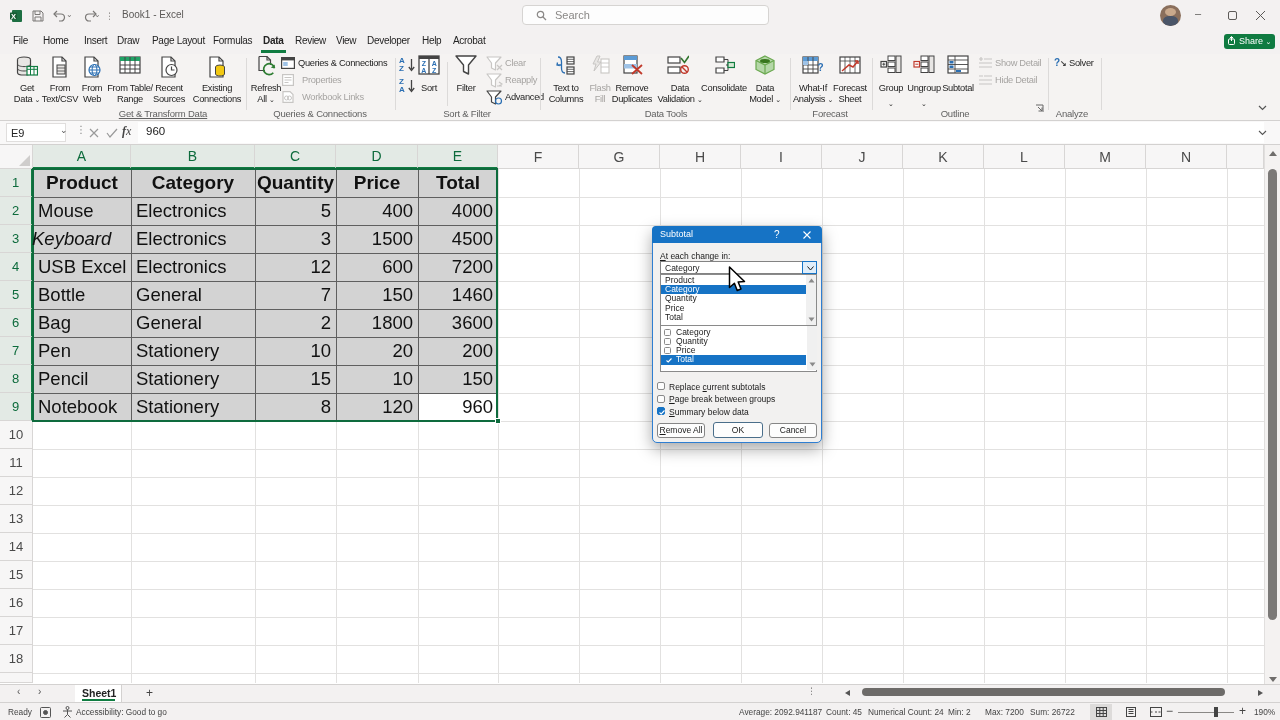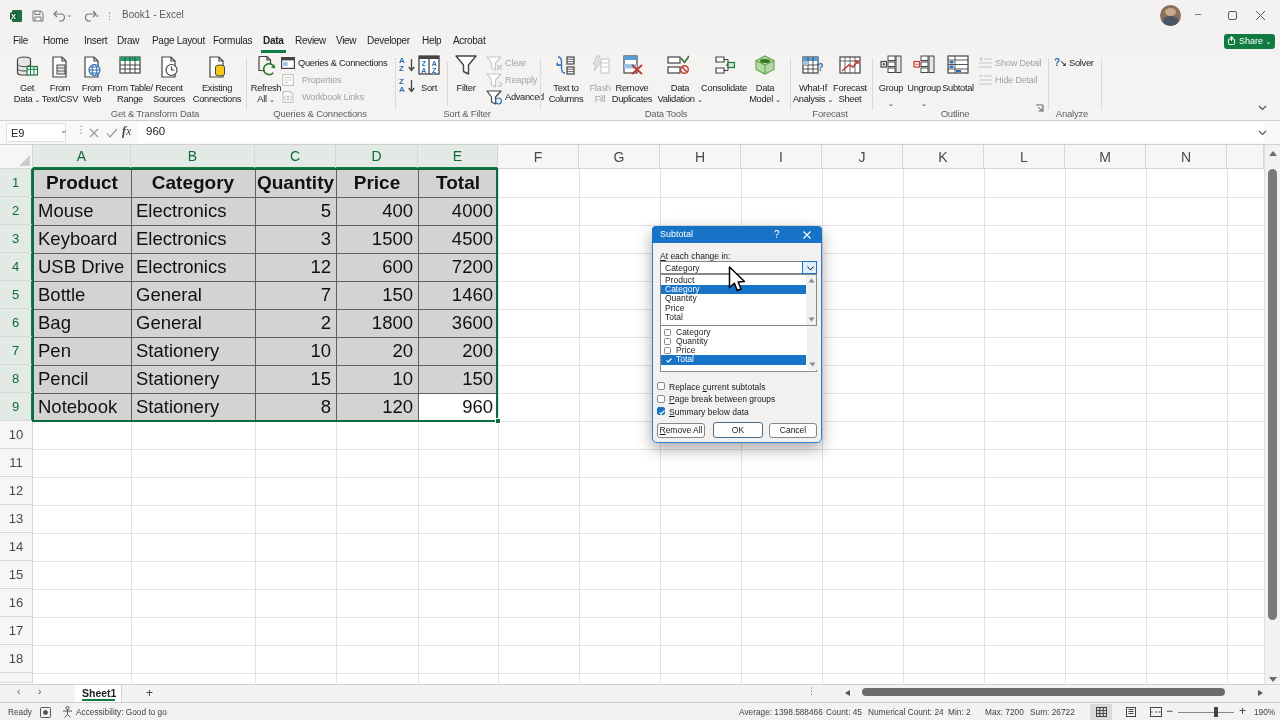--- a/index.html
+++ b/index.html
@@ -58,20 +58,27 @@
       <path d="M5 1 L2 4 L5 7"></path>
     </svg>
 <span class="abs" style="left:66px;top:10px;color:#7a7876;font-size:8px">⌄</span>
 <svg class="abs" style="left:80px;top:10px" width="18" height="12" viewBox="0 0 18 12" fill="none" stroke="#7a7876" stroke-width="1.2">
       <path d="M16 4 h-7 a3.5 3.5 0 0 0 0 7 h2"></path>
       <path d="M13 1 L16 4 L13 7"></path>
     </svg>
 <span class="abs" style="left:94px;top:10px;color:#7a7876;font-size:8px">⌄</span>
 <span class="abs" style="left:105px;top:11px;color:#7a7876;font-size:9px">⋮</span>
 <span class="abs" style="left:122px;top:9px;color:#5c5a58;font-size:10px">Book1 - Excel</span>
+<div class="abs" style="left:522px;top:5px;width:247px;height:20px;background:#fdfdfd;border:1px solid #d6d4d2;border-radius:4px;">
+      <svg class="abs" style="left:13px;top:4px" width="11" height="11" viewBox="0 0 11 11" fill="none" stroke="#8a8886" stroke-width="1.2">
+        <circle cx="4.5" cy="4.5" r="3.2"></circle>
+        <path d="M7 7 L10 10"></path>
+      </svg>
+      <span class="abs" style="left:32px;top:3px;font-size:11px;color:#8a8886">Search</span>
+    </div>
 <div class="abs" style="left:1160px;top:5px;width:21px;height:21px;border-radius:50%;background:#8a6f5c;overflow:hidden">
       <div class="abs" style="left:5px;top:3px;width:11px;height:8px;border-radius:50%;background:#c9a98c"></div>
       <div class="abs" style="left:3px;top:11px;width:15px;height:10px;border-radius:45%;background:#4a5568"></div>
     </div>
 <span class="abs" style="left:1195px;top:7px;color:#5c5a58;font-size:11px">–</span>
 <svg class="abs" style="left:1228px;top:11px" width="9" height="9" viewBox="0 0 9 9" fill="none" stroke="#5c5a58" stroke-width="1">
       <rect x="0.5" y="0.5" width="8" height="8" rx="1.5"></rect>
     </svg>
 <svg class="abs" style="left:1256px;top:11px" width="9" height="9" viewBox="0 0 9 9" fill="none" stroke="#5c5a58" stroke-width="1">
       <path d="M0 0 L9 9 M9 0 L0 9"></path>
@@ -134,21 +141,21 @@
     </svg>
 <div class="bigbtn" style="left:135px;width:68px;top:29px;color:#242424">Recent<br>Sources</div>
 <svg class="abs" style="left:206px;top:2px" width="22" height="22" viewBox="0 0 22 22">
       <path d="M4 1 h9 l4 4 v16 h-13 z" fill="#fff" stroke="#444" stroke-width="1.2"></path>
       <path d="M13 1 v4 h4" fill="none" stroke="#444" stroke-width="1.2"></path>
       <ellipse cx="14" cy="11" rx="4.5" ry="2" fill="#f2c811" stroke="#444" stroke-width="1"></ellipse>
       <path d="M9.5 11 v7 c0 1.1 2 2 4.5 2 s4.5-0.9 4.5-2 v-7" fill="#f2c811" stroke="#444" stroke-width="1"></path>
     </svg>
 <div class="bigbtn" style="left:183px;width:68px;top:29px;color:#242424">Existing<br>Connections</div>
 <div class="gdiv" style="left:246px"></div>
-<div class="glabel" style="left:75px;">Get &amp; Transform Data</div>
+<div class="glabel" style="left:83px;text-decoration:underline;">Get &amp; Transform Data</div>
 <svg class="abs" style="left:255px;top:1px" width="22" height="22" viewBox="0 0 22 22">
       <path d="M4 1.5 h8 l3.5 3.5 v5 M4 1.5 v14 h6" fill="none" stroke="#444" stroke-width="1.2"></path>
       <path d="M12 1.5 v3.5 h3.5" fill="none" stroke="#444" stroke-width="1.2"></path>
       <path d="M19.5 13 a5.5 5.5 0 1 0 -1.2 4.8" fill="none" stroke="#2e7d32" stroke-width="1.7"></path>
       <path d="M19.8 9.5 L19.6 13.4 L15.8 12.6 Z" fill="#2e7d32"></path>
     </svg>
 <div class="bigbtn" style="left:232px;width:68px;top:29px;color:#242424">Refresh<br>All <span style="font-size:7px">⌄</span></div>
 <svg class="abs" style="left:281px;top:3px" width="14" height="12" viewBox="0 0 14 12">
       <rect x="0.6" y="0.6" width="12.8" height="10.8" fill="#fff" stroke="#444" stroke-width="1.2"></rect>
       <rect x="0.6" y="0.6" width="12.8" height="2.8" fill="#444"></rect>
@@ -425,26 +432,26 @@
 <div class="cell hdr" style="left:33px;top:24px;width:98px;height:28px;">Product</div>
 <div class="cell hdr" style="left:131px;top:24px;width:124px;height:28px;">Category</div>
 <div class="cell hdr" style="left:255px;top:24px;width:81px;height:28px;">Quantity</div>
 <div class="cell hdr" style="left:336px;top:24px;width:82px;height:28px;">Price</div>
 <div class="cell hdr" style="left:418px;top:24px;width:80px;height:28px;">Total</div>
 <div class="cell" style="left:38px;top:52px;width:93px;height:28px;">Mouse</div>
 <div class="cell" style="left:136px;top:52px;width:119px;height:28px;">Electronics</div>
 <div class="cell num" style="left:255px;top:52px;width:76px;height:28px;">5</div>
 <div class="cell num" style="left:336px;top:52px;width:77px;height:28px;">400</div>
 <div class="cell num" style="left:418px;top:52px;width:75px;height:28px;">4000</div>
-<div class="cell" style="left:38px;top:80px;width:93px;height:28px;">Keyboard</div>
+<div class="cell" style="left:32px;top:80px;width:93px;height:28px;font-style:italic;">Keyboard</div>
 <div class="cell" style="left:136px;top:80px;width:119px;height:28px;">Electronics</div>
 <div class="cell num" style="left:255px;top:80px;width:76px;height:28px;">3</div>
 <div class="cell num" style="left:336px;top:80px;width:77px;height:28px;">1500</div>
 <div class="cell num" style="left:418px;top:80px;width:75px;height:28px;">4500</div>
-<div class="cell" style="left:38px;top:108px;width:93px;height:28px;">USB Drive</div>
+<div class="cell" style="left:38px;top:108px;width:93px;height:28px;">USB Excel</div>
 <div class="cell" style="left:136px;top:108px;width:119px;height:28px;">Electronics</div>
 <div class="cell num" style="left:255px;top:108px;width:76px;height:28px;">12</div>
 <div class="cell num" style="left:336px;top:108px;width:77px;height:28px;">600</div>
 <div class="cell num" style="left:418px;top:108px;width:75px;height:28px;">7200</div>
 <div class="cell" style="left:38px;top:136px;width:93px;height:28px;">Bottle</div>
 <div class="cell" style="left:136px;top:136px;width:119px;height:28px;">General</div>
 <div class="cell num" style="left:255px;top:136px;width:76px;height:28px;">7</div>
 <div class="cell num" style="left:336px;top:136px;width:77px;height:28px;">150</div>
 <div class="cell num" style="left:418px;top:136px;width:75px;height:28px;">1460</div>
 <div class="cell" style="left:38px;top:164px;width:93px;height:28px;">Bag</div>
@@ -489,21 +496,21 @@
 <span class="sbtxt" style="left:8px;">Ready</span>
 <svg class="abs" style="left:40px;top:4px" width="11" height="11" viewBox="0 0 11 11" fill="none" stroke="#555" stroke-width="1">
       <rect x="0.5" y="0.5" width="10" height="10" rx="1"></rect>
       <circle cx="5.5" cy="5.5" r="2" fill="#555"></circle>
     </svg>
 <svg class="abs" style="left:62px;top:3px" width="11" height="12" viewBox="0 0 11 12" fill="none" stroke="#555" stroke-width="1">
       <circle cx="5.5" cy="2" r="1.5"></circle>
       <path d="M1 5 h9 M5.5 3.5 v5 M5.5 8.5 L2.5 11.5 M5.5 8.5 L8.5 11.5"></path>
     </svg>
 <span class="sbtxt" style="left:76px;">Accessibility: Good to go</span>
-<span class="sbtxt" style="left:739px;">Average: 1398.588466</span>
+<span class="sbtxt" style="left:739px;">Average: 2092.941187</span>
 <span class="sbtxt" style="left:826px;">Count: 45</span>
 <span class="sbtxt" style="left:868px;">Numerical Count: 24</span>
 <span class="sbtxt" style="left:948px;">Min: 2</span>
 <span class="sbtxt" style="left:985px;">Max: 7200</span>
 <span class="sbtxt" style="left:1030px;">Sum: 26722</span>
 <div class="abs" style="left:1090px;top:1px;width:22px;height:16px;background:#dddbda;"></div>
 <svg class="abs" style="left:1096px;top:4px" width="11" height="10" viewBox="0 0 11 10" fill="none" stroke="#444" stroke-width="1">
       <rect x="0.5" y="0.5" width="10" height="9"></rect>
       <path d="M0.5 3.5 h10 M0.5 6.5 h10 M3.8 0.5 v9 M7.2 0.5 v9"></path>
     </svg>

